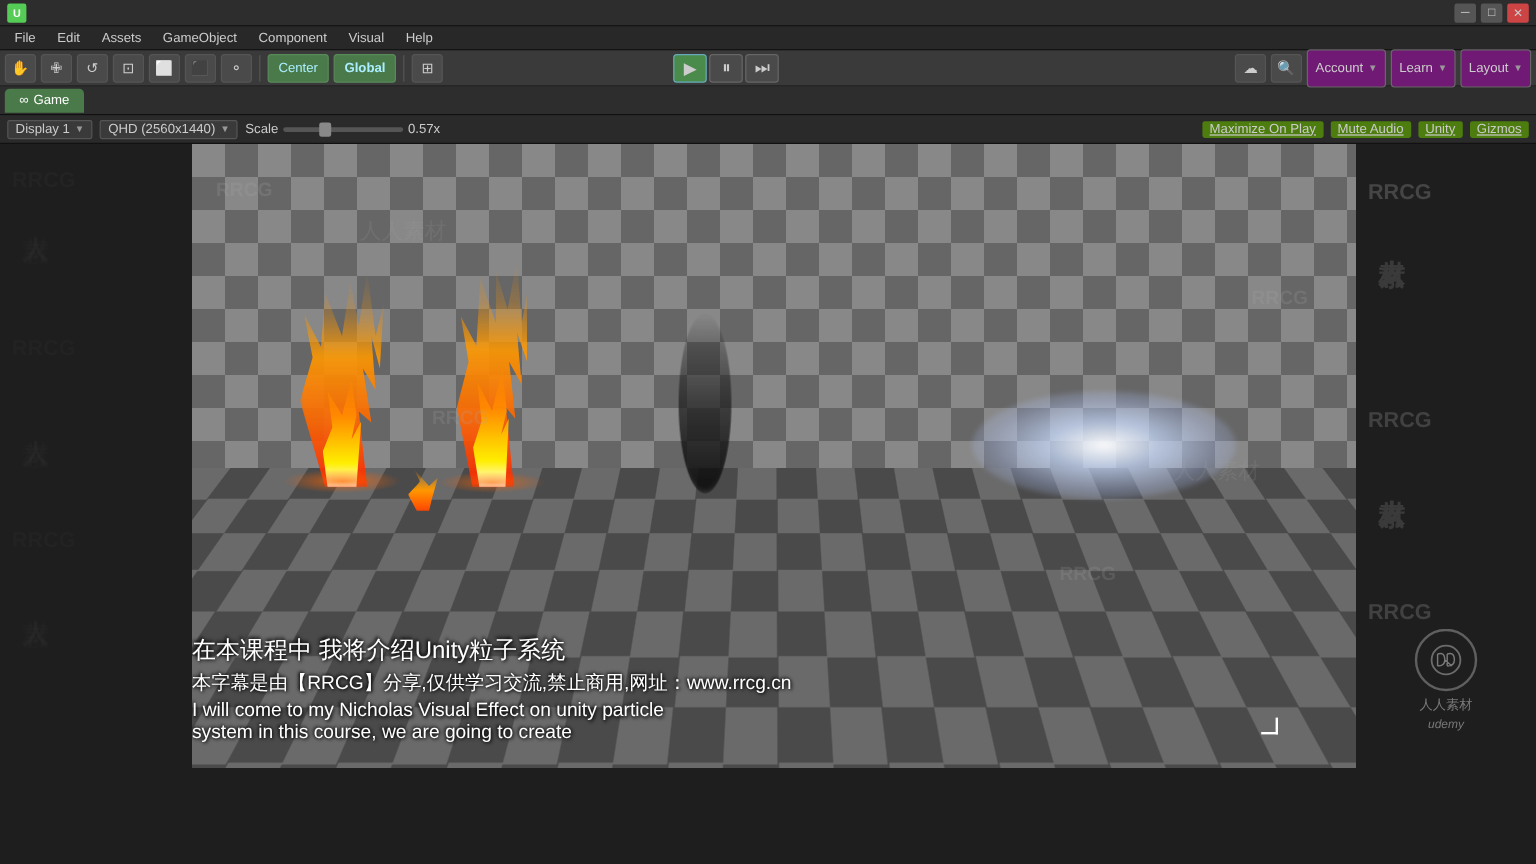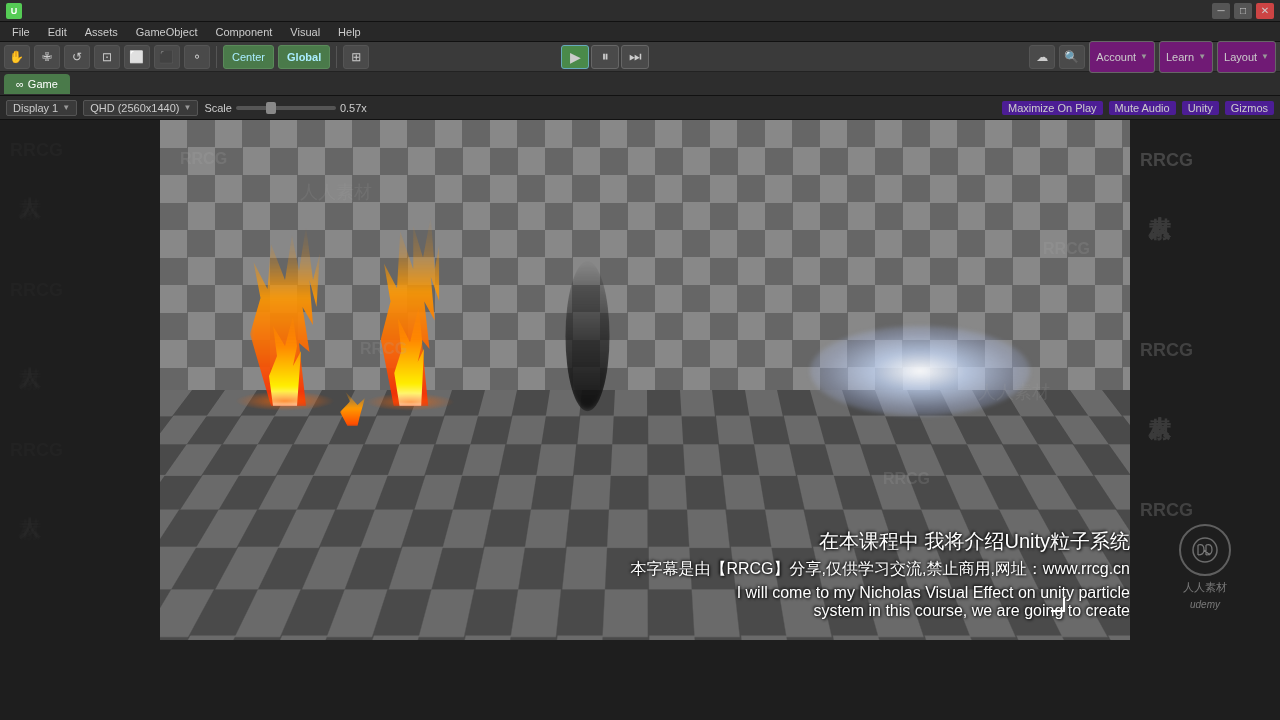--- a/index.html
+++ b/index.html
@@ -215,22 +215,23 @@
     }
     #display-bar-right {
       margin-left: auto;
       display: flex; gap: 6px; align-items: center;
     }
     .display-btn {
       font-size: 11px;
       color: #ccc;
       cursor: pointer;
       padding: 1px 6px;
-      background: #4c1d95;
+      background: #4d7c0f;
       border-radius: 2px;
+      text-decoration: underline;
     }
 
     
     #main-viewport {
       width: 100%;
       height: 520px;
       position: relative;
       overflow: hidden;
     }
 
@@ -338,21 +339,21 @@
       writing-mode: vertical-rl;
       pointer-events: none;
       user-select: none;
     }
 
     
     #subtitle-area {
       position: absolute;
       bottom: 20px;
       left: 0; right: 0;
-      text-align: right;
+      text-align: left;
       pointer-events: none;
       margin-top: 39px;
     }
 
     #subtitle-cn {
       font-size: 20px;
       color: #fff;
       text-shadow: 1px 1px 3px #000, -1px -1px 3px #000;
       margin-bottom: 4px;
       font-family: 'Microsoft YaHei', SimHei, sans-serif;

